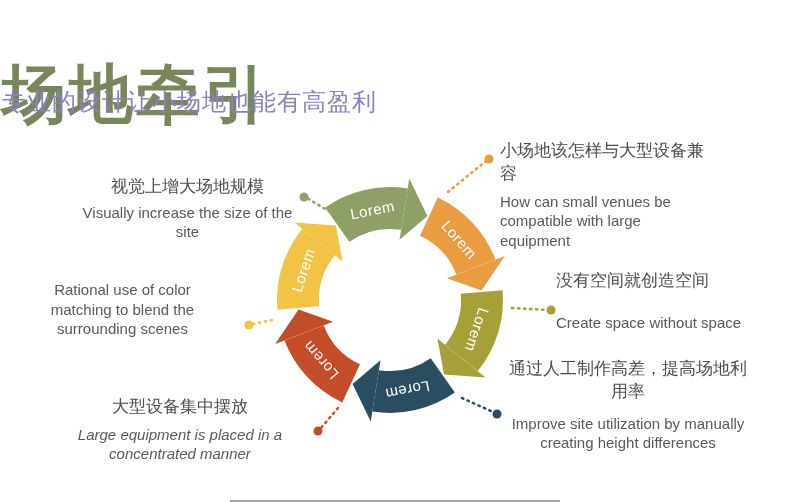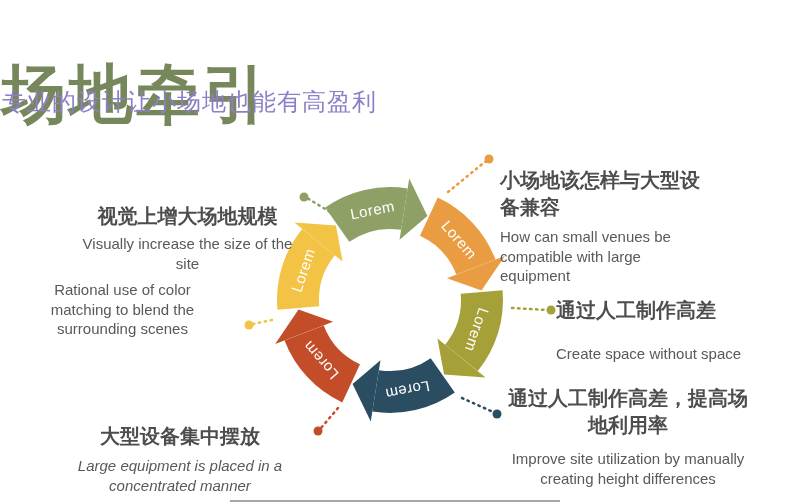--- a/index.html
+++ b/index.html
@@ -15,21 +15,21 @@
     font-family:"Liberation Serif", serif;
     font-size:64px; font-weight:bold;
     color:#77875c; letter-spacing:3px;
   }
   .subtitle {
     position:absolute; left:2px; top:86px;
     font-family:"Liberation Serif", serif;
     font-size:24px; color:#8d7fc7; letter-spacing:1px;
   }
   .ann { position:absolute; }
-  .ann .zh { font-weight:bold; color:#4d4d4d; font-size:20px; line-height:1.35;margin-top:27px; }
+  .ann .zh { font-weight:normal; color:#4d4d4d; font-size:17px; line-height:1.35; }
   .ann .en { color:#595959; font-size:15px; line-height:1.3; }
 
   .ann-tl { left:70px;  top:176px; width:235px; text-align:center; }
   .ann-tl .en { max-width:215px; margin:4px auto 8px; }
 
   .ann-tr { left:500px; top:140px; width:210px; text-align:left; }
   .ann-tr .en { margin-top:6px; }
 
   .ann-r  { left:556px; top:270px; width:215px; text-align:left; }
   .ann-r .en { margin-top:20px; }
@@ -98,21 +98,21 @@
   <div class="zh">视觉上增大场地规模</div>
   <div class="en">Visually increase the size of the site</div>
 </div>
 
 <div class="ann ann-tr">
   <div class="zh">小场地该怎样与大型设备兼容</div>
   <div class="en">How can small venues be compatible with large equipment</div>
 </div>
 
 <div class="ann ann-r">
-  <div class="zh">通过人工制作高差</div>
+  <div class="zh">没有空间就创造空间</div>
   <div class="en">Create space without space</div>
 </div>
 
 <div class="ann ann-br">
   <div class="zh">通过人工制作高差，提高场地利用率</div>
   <div class="en">Improve site utilization by manually creating height differences</div>
 </div>
 
 <div class="ann ann-l">
   <div class="en">Rational use of color matching to blend the surrounding scenes</div>

